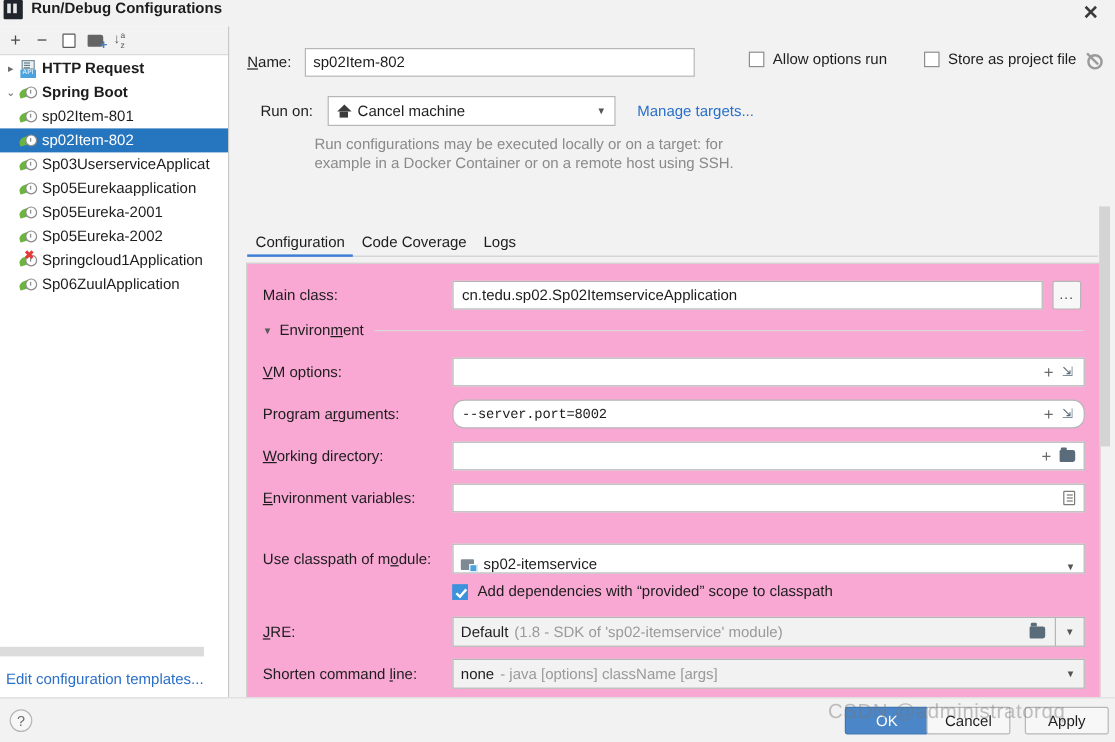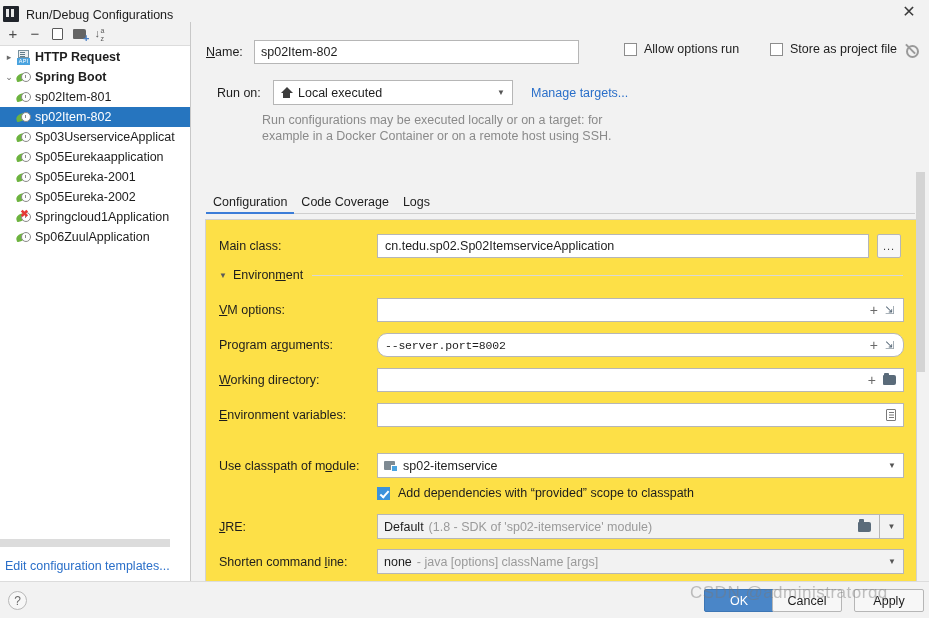--- a/index.html
+++ b/index.html
@@ -12,21 +12,21 @@
     font-size: 12px;
     color: #1d1d1d;
     -webkit-font-smoothing: antialiased;
   }
   #root { position: relative; width: 929px; height: 618px; background: #f2f2f2; }
 
   
   .titlebar {
     position: absolute; left: 0; top: 0; width: 929px; height: 22px;
     background: #f2f2f2;
-    display: flex; align-items: flex-end;
+    display: flex; align-items: flex-start; font-weight: bold;
   }
   .title-icon {
     width: 16px; height: 16px; margin-left: 3px; margin-right: 7px;
     background: #20242b; position: relative; flex: none;
     border-radius: 1px;
   }
   .title-icon::before {
     content: ""; position: absolute; left: 3px; top: 3px;
     width: 3px; height: 8px; background: #e8e8e8;
   }
@@ -229,21 +229,21 @@
     position: relative;
   }
   .tab.active::after {
     content: ""; position: absolute; left: 0; right: 0; bottom: -1px;
     height: 2px; background: #3b7dd8;
   }
 
   
   .card {
     position: absolute; left: 13px; top: 197px; width: 712px; height: 365px;
-    border: 1px solid #d2d2d2; border-bottom: none; background: #fde047;
+    border: 1px solid #d2d2d2; border-bottom: none; background: #f9a8d4;
   }
   .frow { position: absolute; display: flex; align-items: center; }
   .flabel { width: 158px; font-size: 12.5px; flex: none; }
 
   .expander-row {
     position: absolute; left: 13px; top: 48px; width: 684px;
     display: flex; align-items: center;
   }
   .tri { font-size: 8px; color: #5a5a5a; margin-right: 6px; }
   .exp-line { flex: 1; height: 1px; background: #d8d8d8; margin-left: 9px; }
@@ -473,21 +473,21 @@
     <div class="row" style="position:absolute; left:578px; top:20px; gap:7px;">
       <span class="cbx"></span>
       <span class="lbl">Store as project file</span>
       <span class="gear-ico"></span>
     </div>
 
     <div class="row" style="position:absolute; left:25px; top:58px;">
       <span class="lbl" style="width:56px;">Run on:</span>
       <span class="combo" style="width:240px;">
         <span class="home-ico"></span>
-        <span>Local executed</span>
+        <span>Cancel machine</span>
         <span class="caret">▼</span>
       </span>
       <span class="link" style="margin-left:18px;">Manage targets...</span>
     </div>
 
     <div style="position:absolute; left:70px; top:90px; width:560px;">
       <div class="hint">Run configurations may be executed locally or on a target: for</div>
       <div class="hint">example in a Docker Container or on a remote host using SSH.</div>
     </div>
 
@@ -549,21 +549,21 @@
         <span class="fieldbox" style="width:527px;">
           <span class="mono"></span>
           <span class="act">
             <span class="a-list"></span>
           </span>
         </span>
       </div>
 
       <div class="frow" style="left:13px; top:233px; width:685px;">
         <span class="flabel">Use classpath of m<span class="u">o</span>dule:</span>
-        <span class="combo" style="width:603px;">
+        <span class="combo" style="width:603px;align-items:flex-end;">
           <span class="mod-ico"></span>
           <span>sp02-itemservice</span>
           <span class="caret">▼</span>
         </span>
       </div>
 
       <div class="frow" style="left:171px; top:266px; gap:8px; align-items:center;">
         <span class="cbx checked"></span>
         <span class="lbl">Add dependencies with “provided” scope to classpath</span>
       </div>

